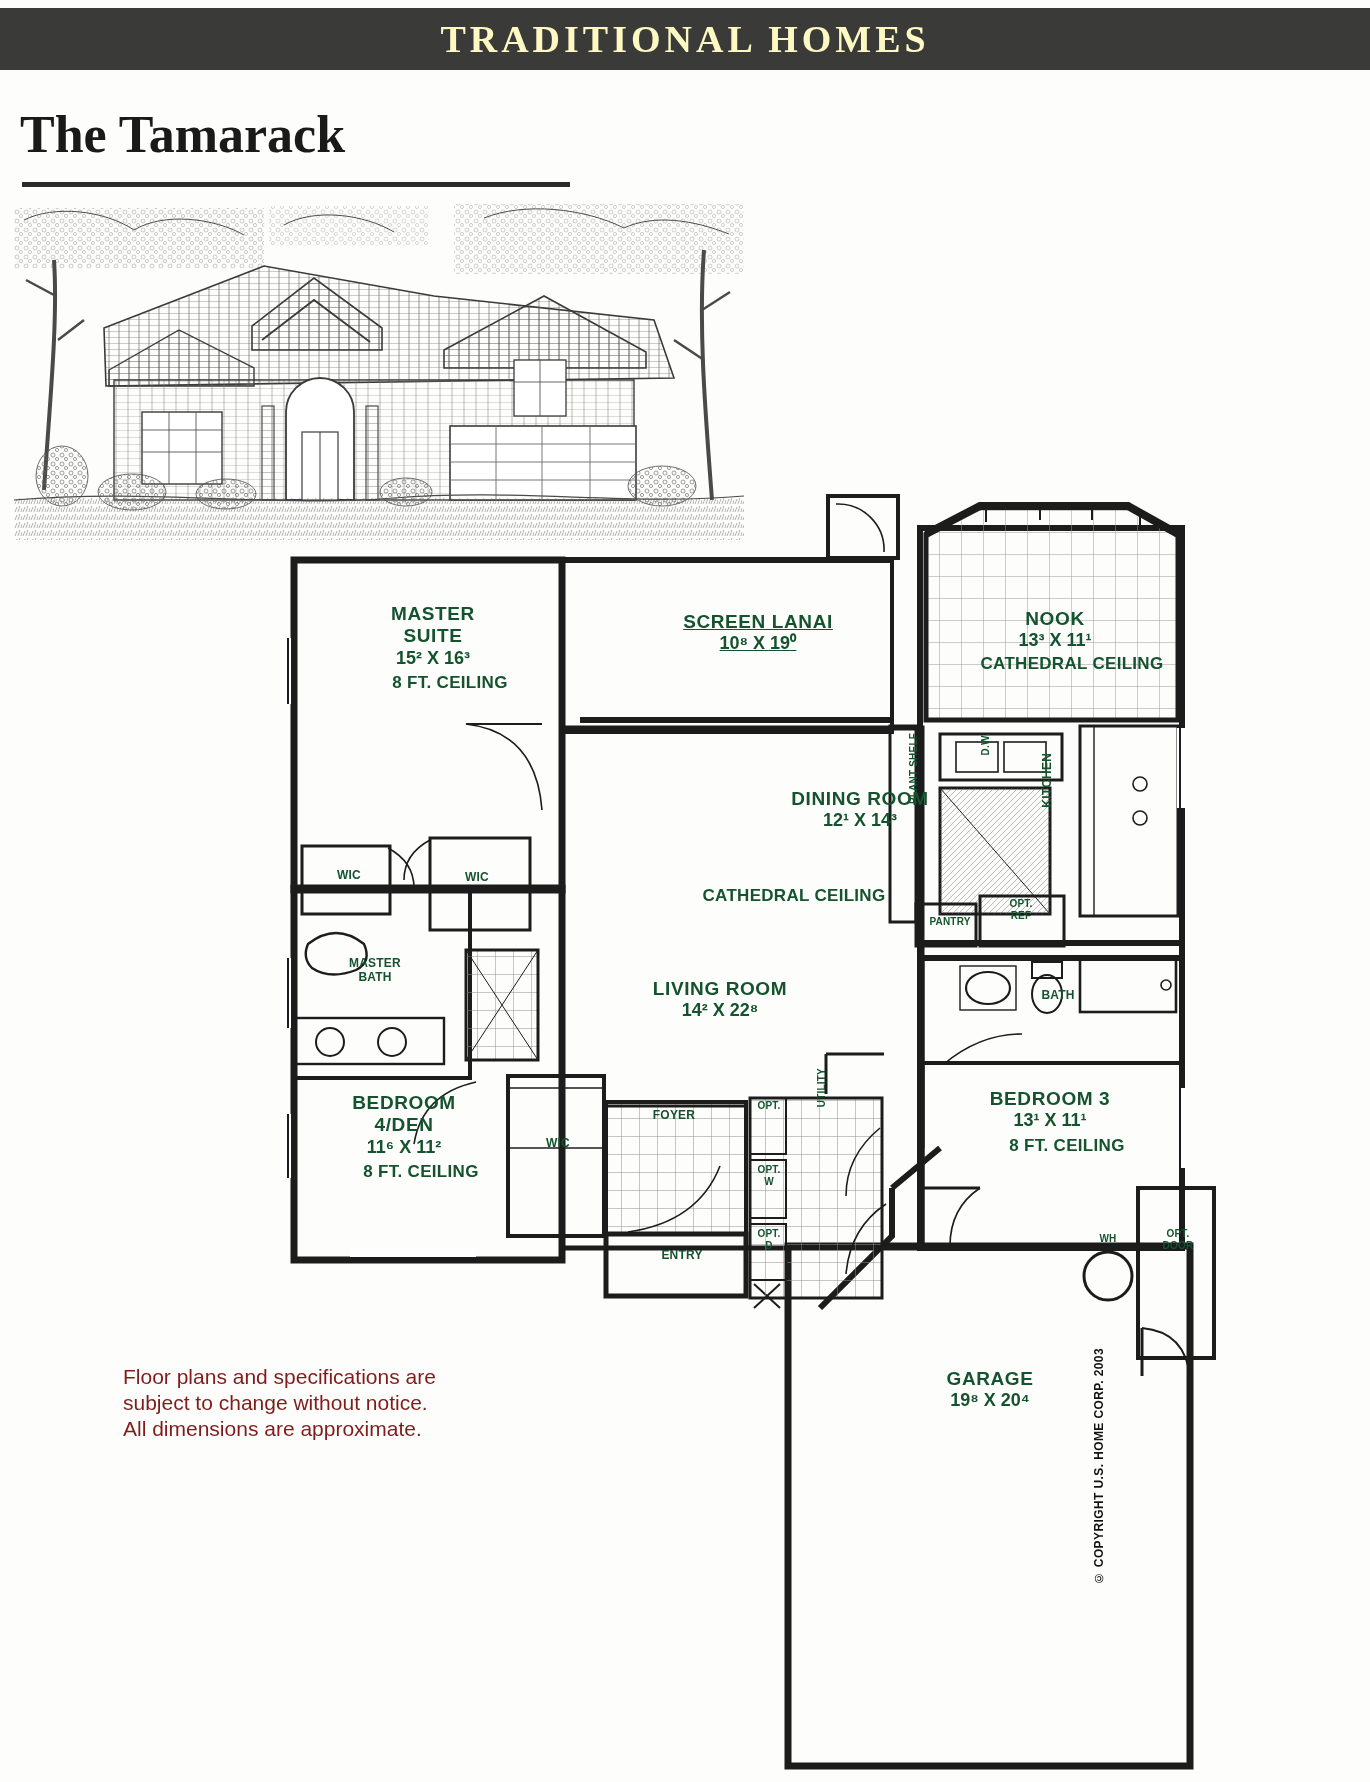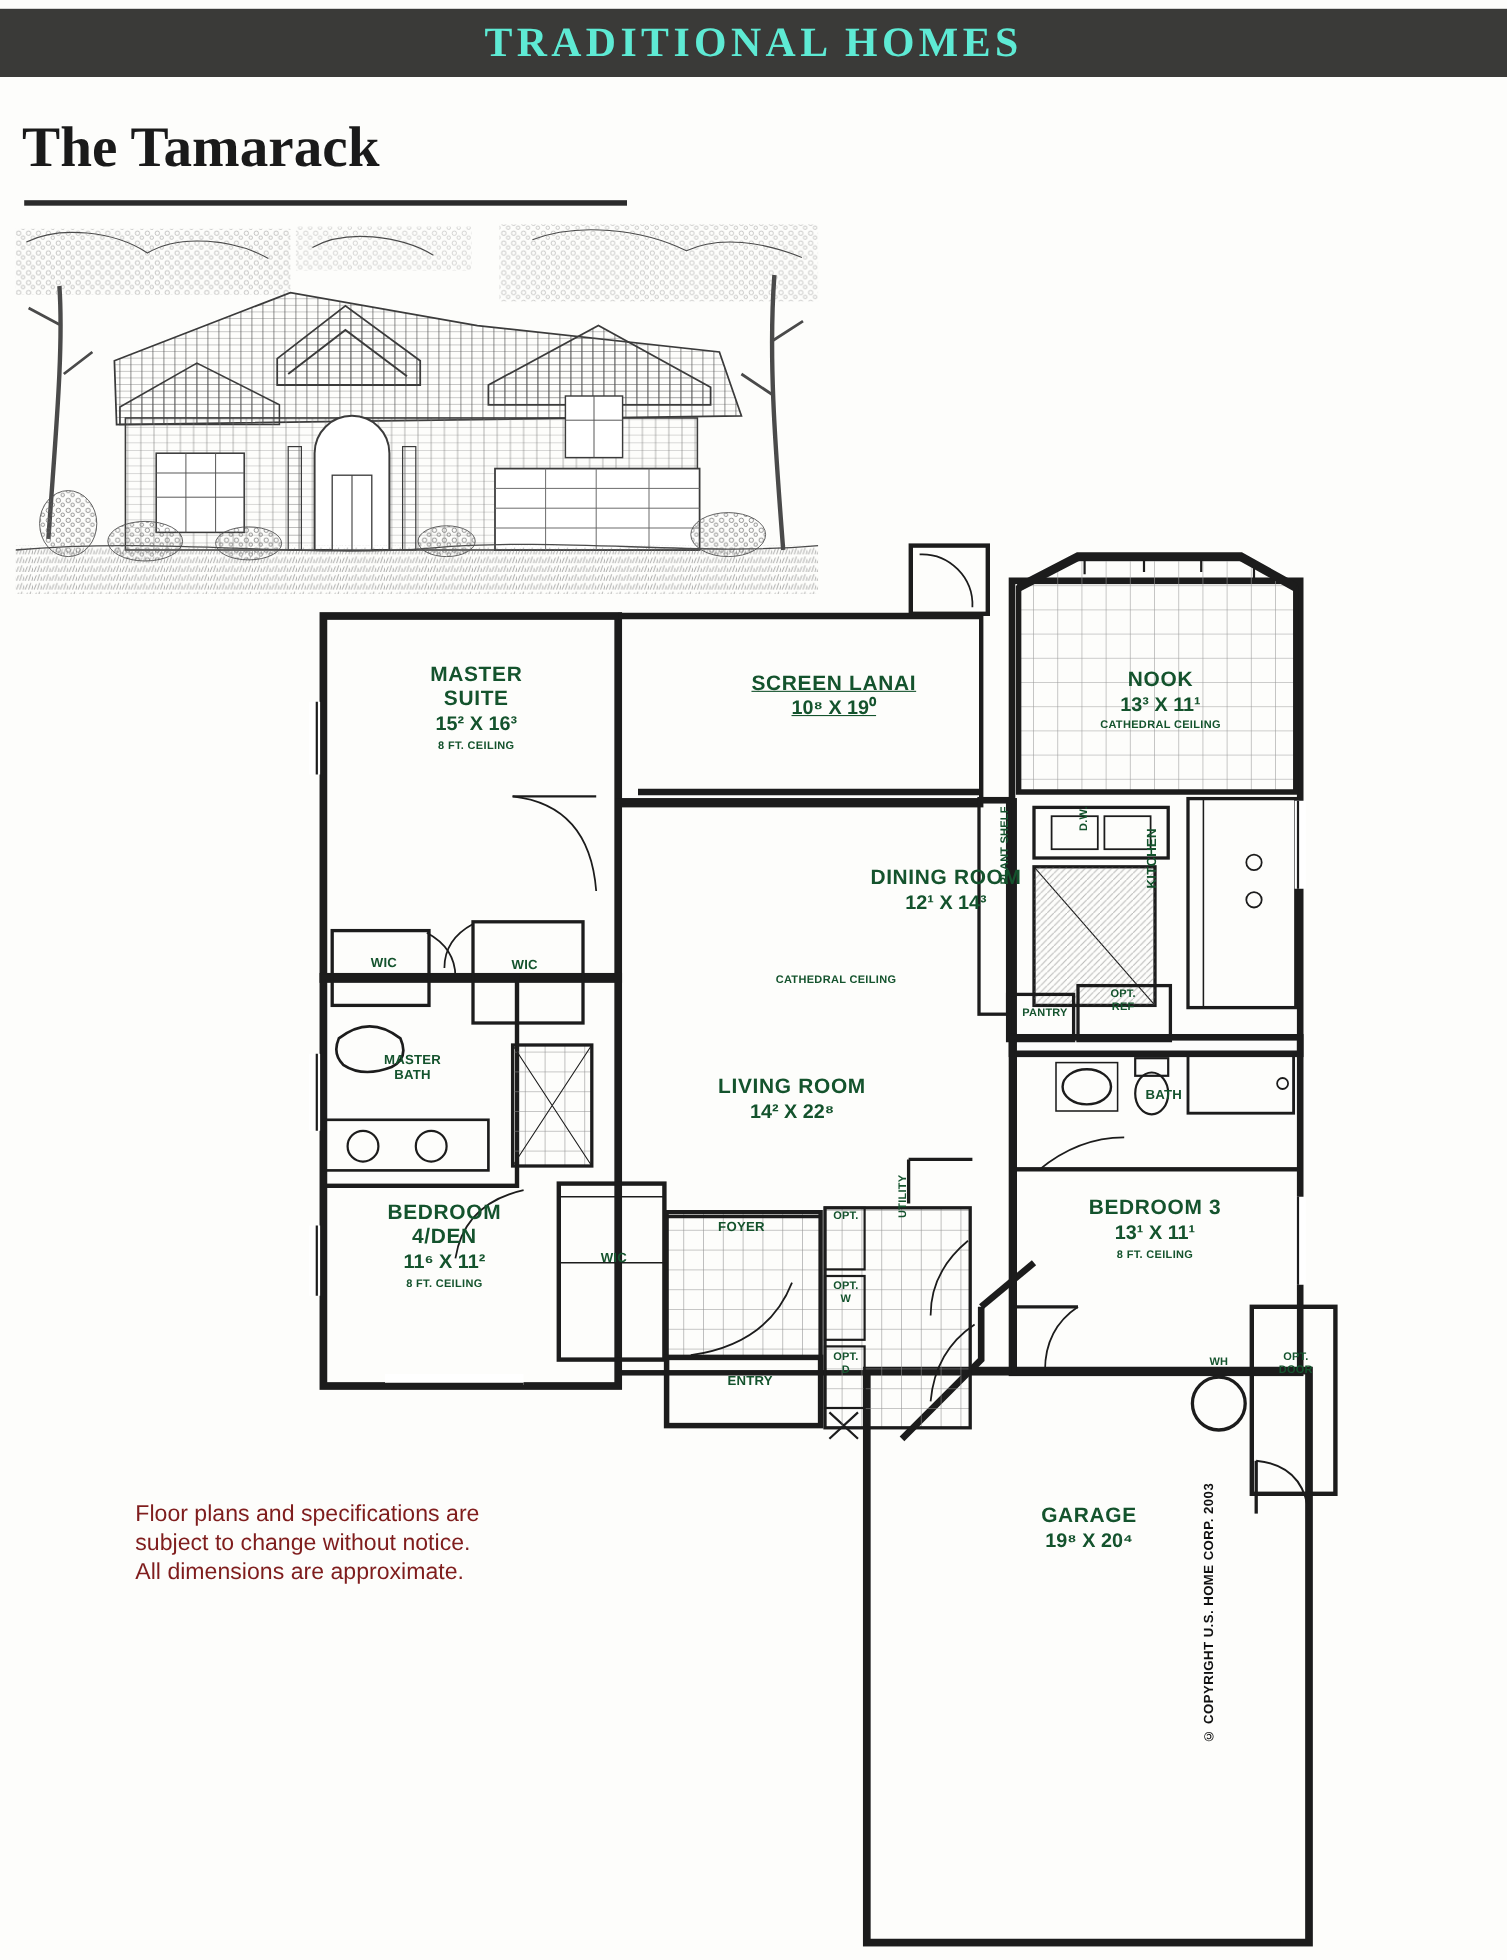--- a/index.html
+++ b/index.html
@@ -12,21 +12,21 @@
     overflow:hidden;
   }
   
   .banner{
     position:absolute;left:0;top:8px;width:1370px;height:62px;
     background:#3a3a38;
   }
   .banner-title{
     position:absolute;left:0;top:0;width:1370px;height:62px;
     display:flex;align-items:center;justify-content:center;
-    color:#5eead4;
+    color:#fef9c3;
     font-family:"Liberation Serif", serif;
     font-weight:bold;
     font-size:38px;
     letter-spacing:4px;
     text-transform:uppercase;
   }
   .plan-title{
     position:absolute;left:20px;top:105px;
     font-family:"Liberation Serif", serif;
     font-weight:bold;
@@ -54,21 +54,21 @@
   .plan svg{display:block;}
   .rlabel{
     position:absolute;text-align:center;
     font-family:"Liberation Sans", sans-serif;
     font-weight:bold;color:#14532d;
     line-height:1.18;
     white-space:nowrap;
   }
   .rname{font-size:19px;letter-spacing:.6px;}
   .rdim{font-size:18px;}
-  .rsub{font-size:10px;letter-spacing:.3px;}
+  .rsub{font-size:17px;letter-spacing:.3px;margin-left:34px;}
   .small{font-size:12px;font-weight:bold;letter-spacing:.2px;}
   .tiny{font-size:10px;font-weight:bold;letter-spacing:.2px;}
   .vert{
     writing-mode:vertical-rl;
     transform:rotate(180deg);
   }
   .copyright{
     position:absolute;
     writing-mode:vertical-rl;
     transform:rotate(180deg);

